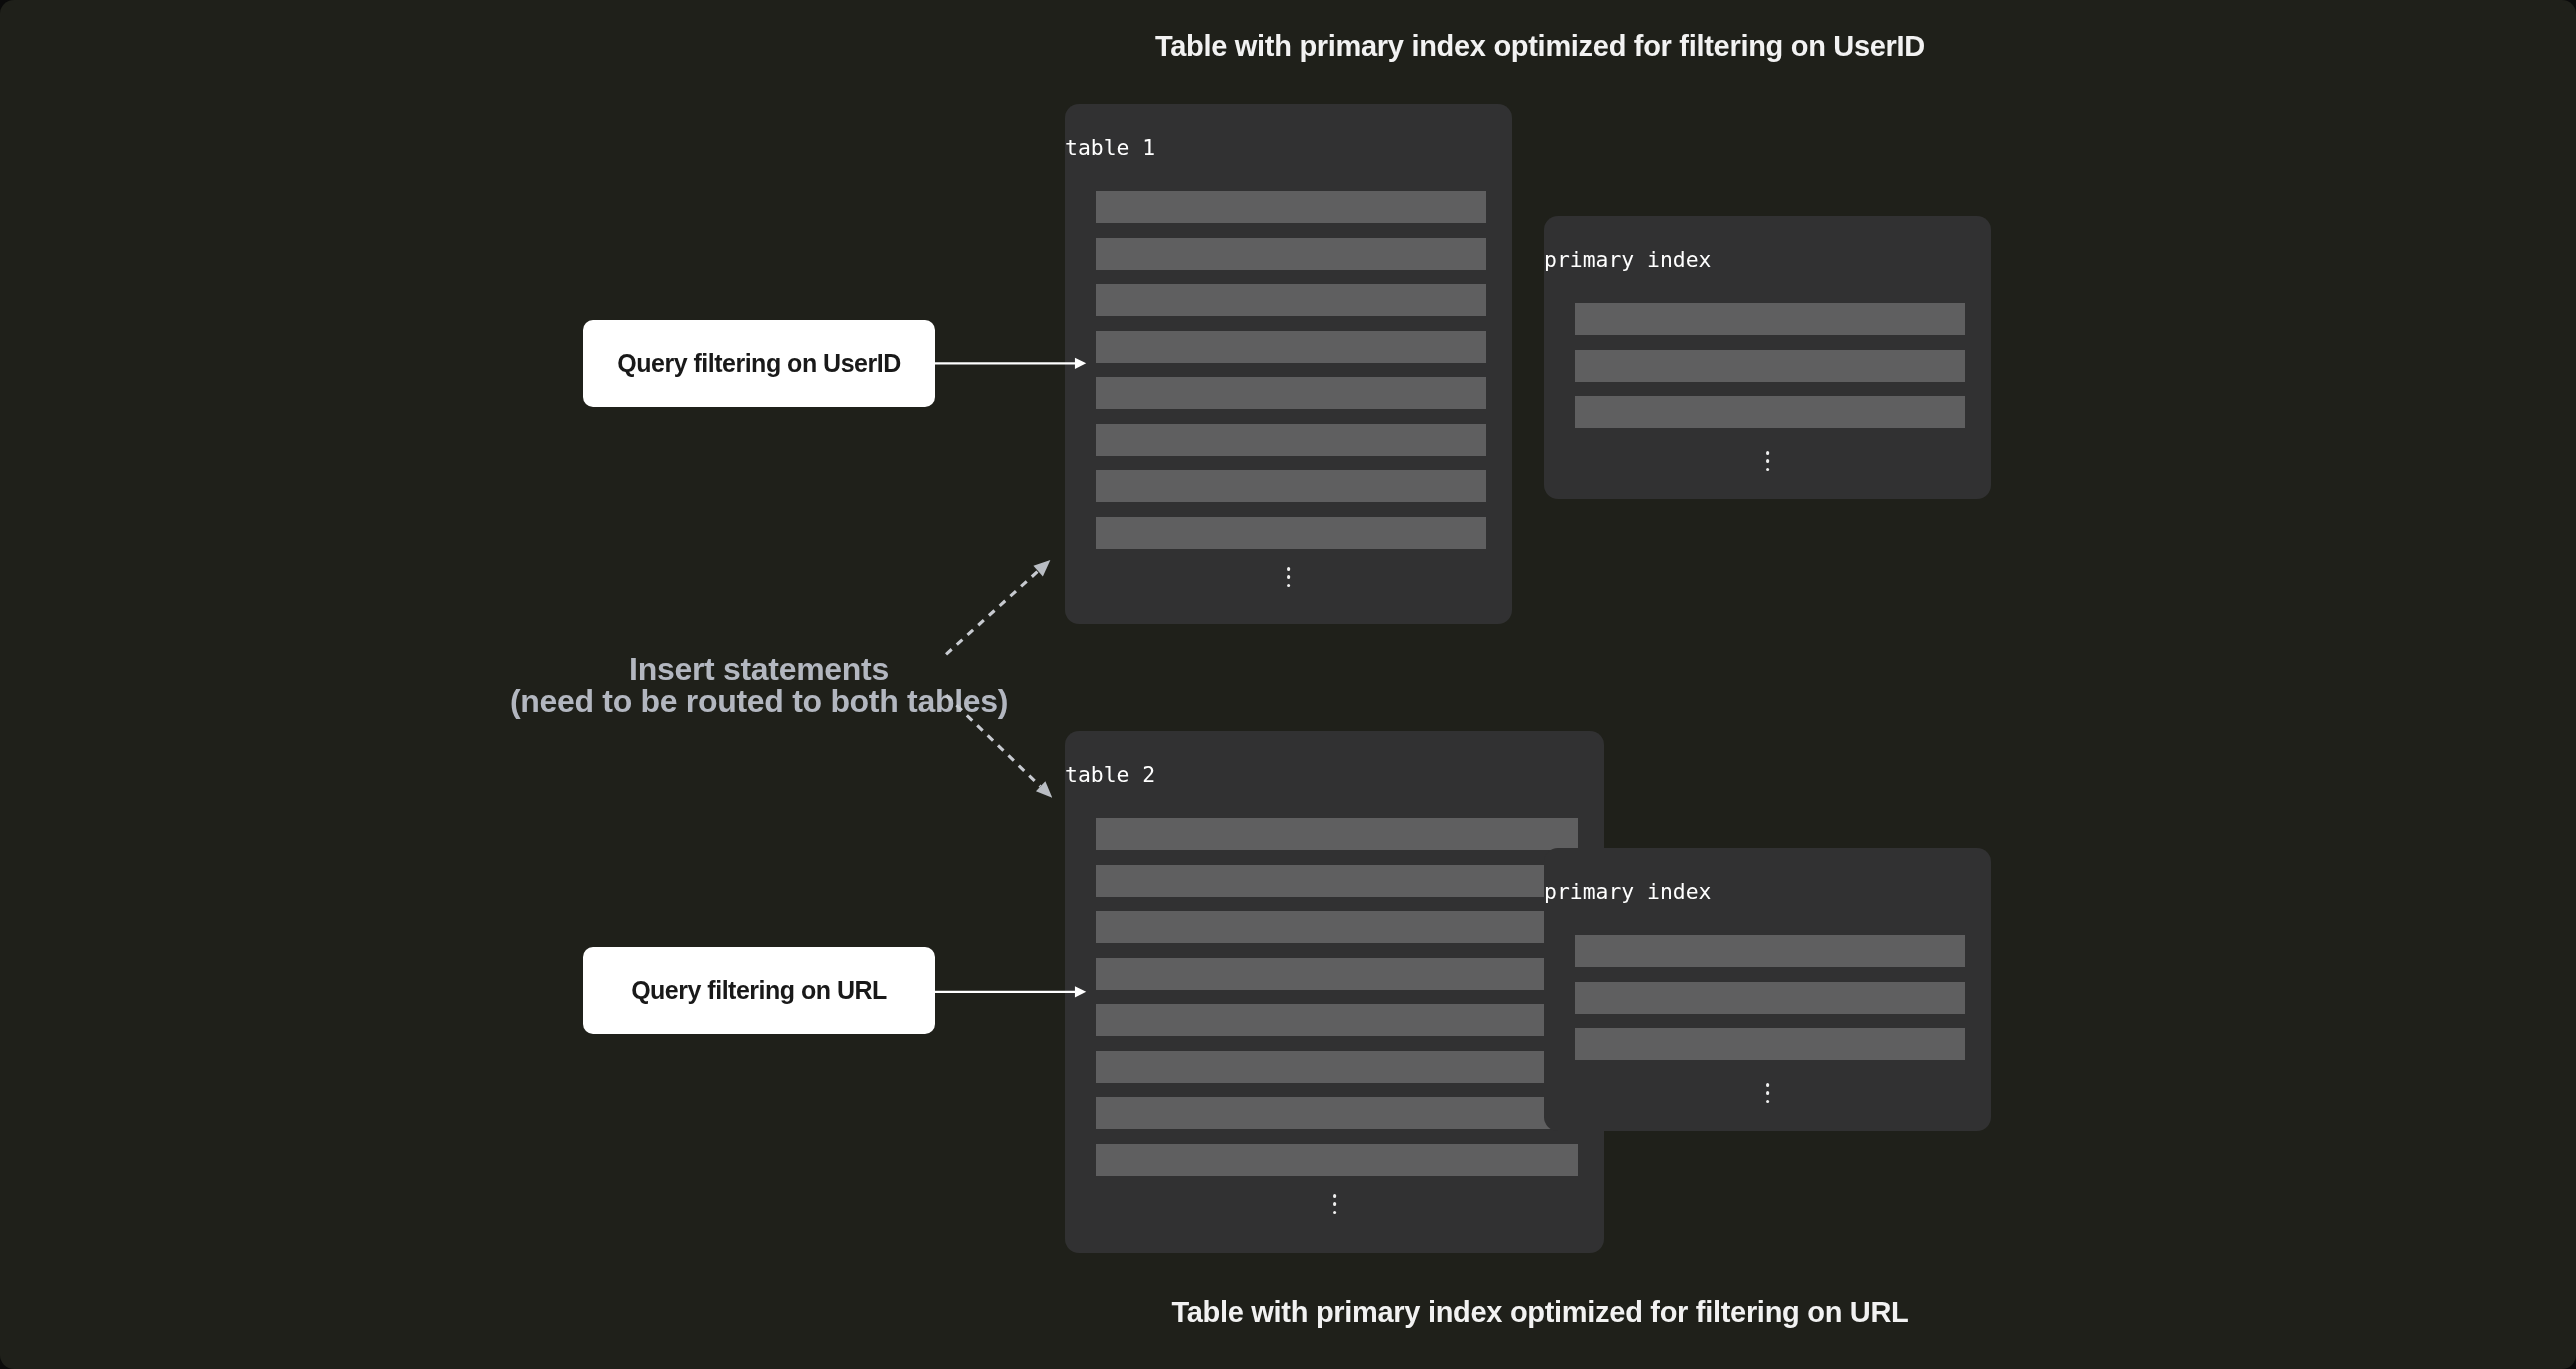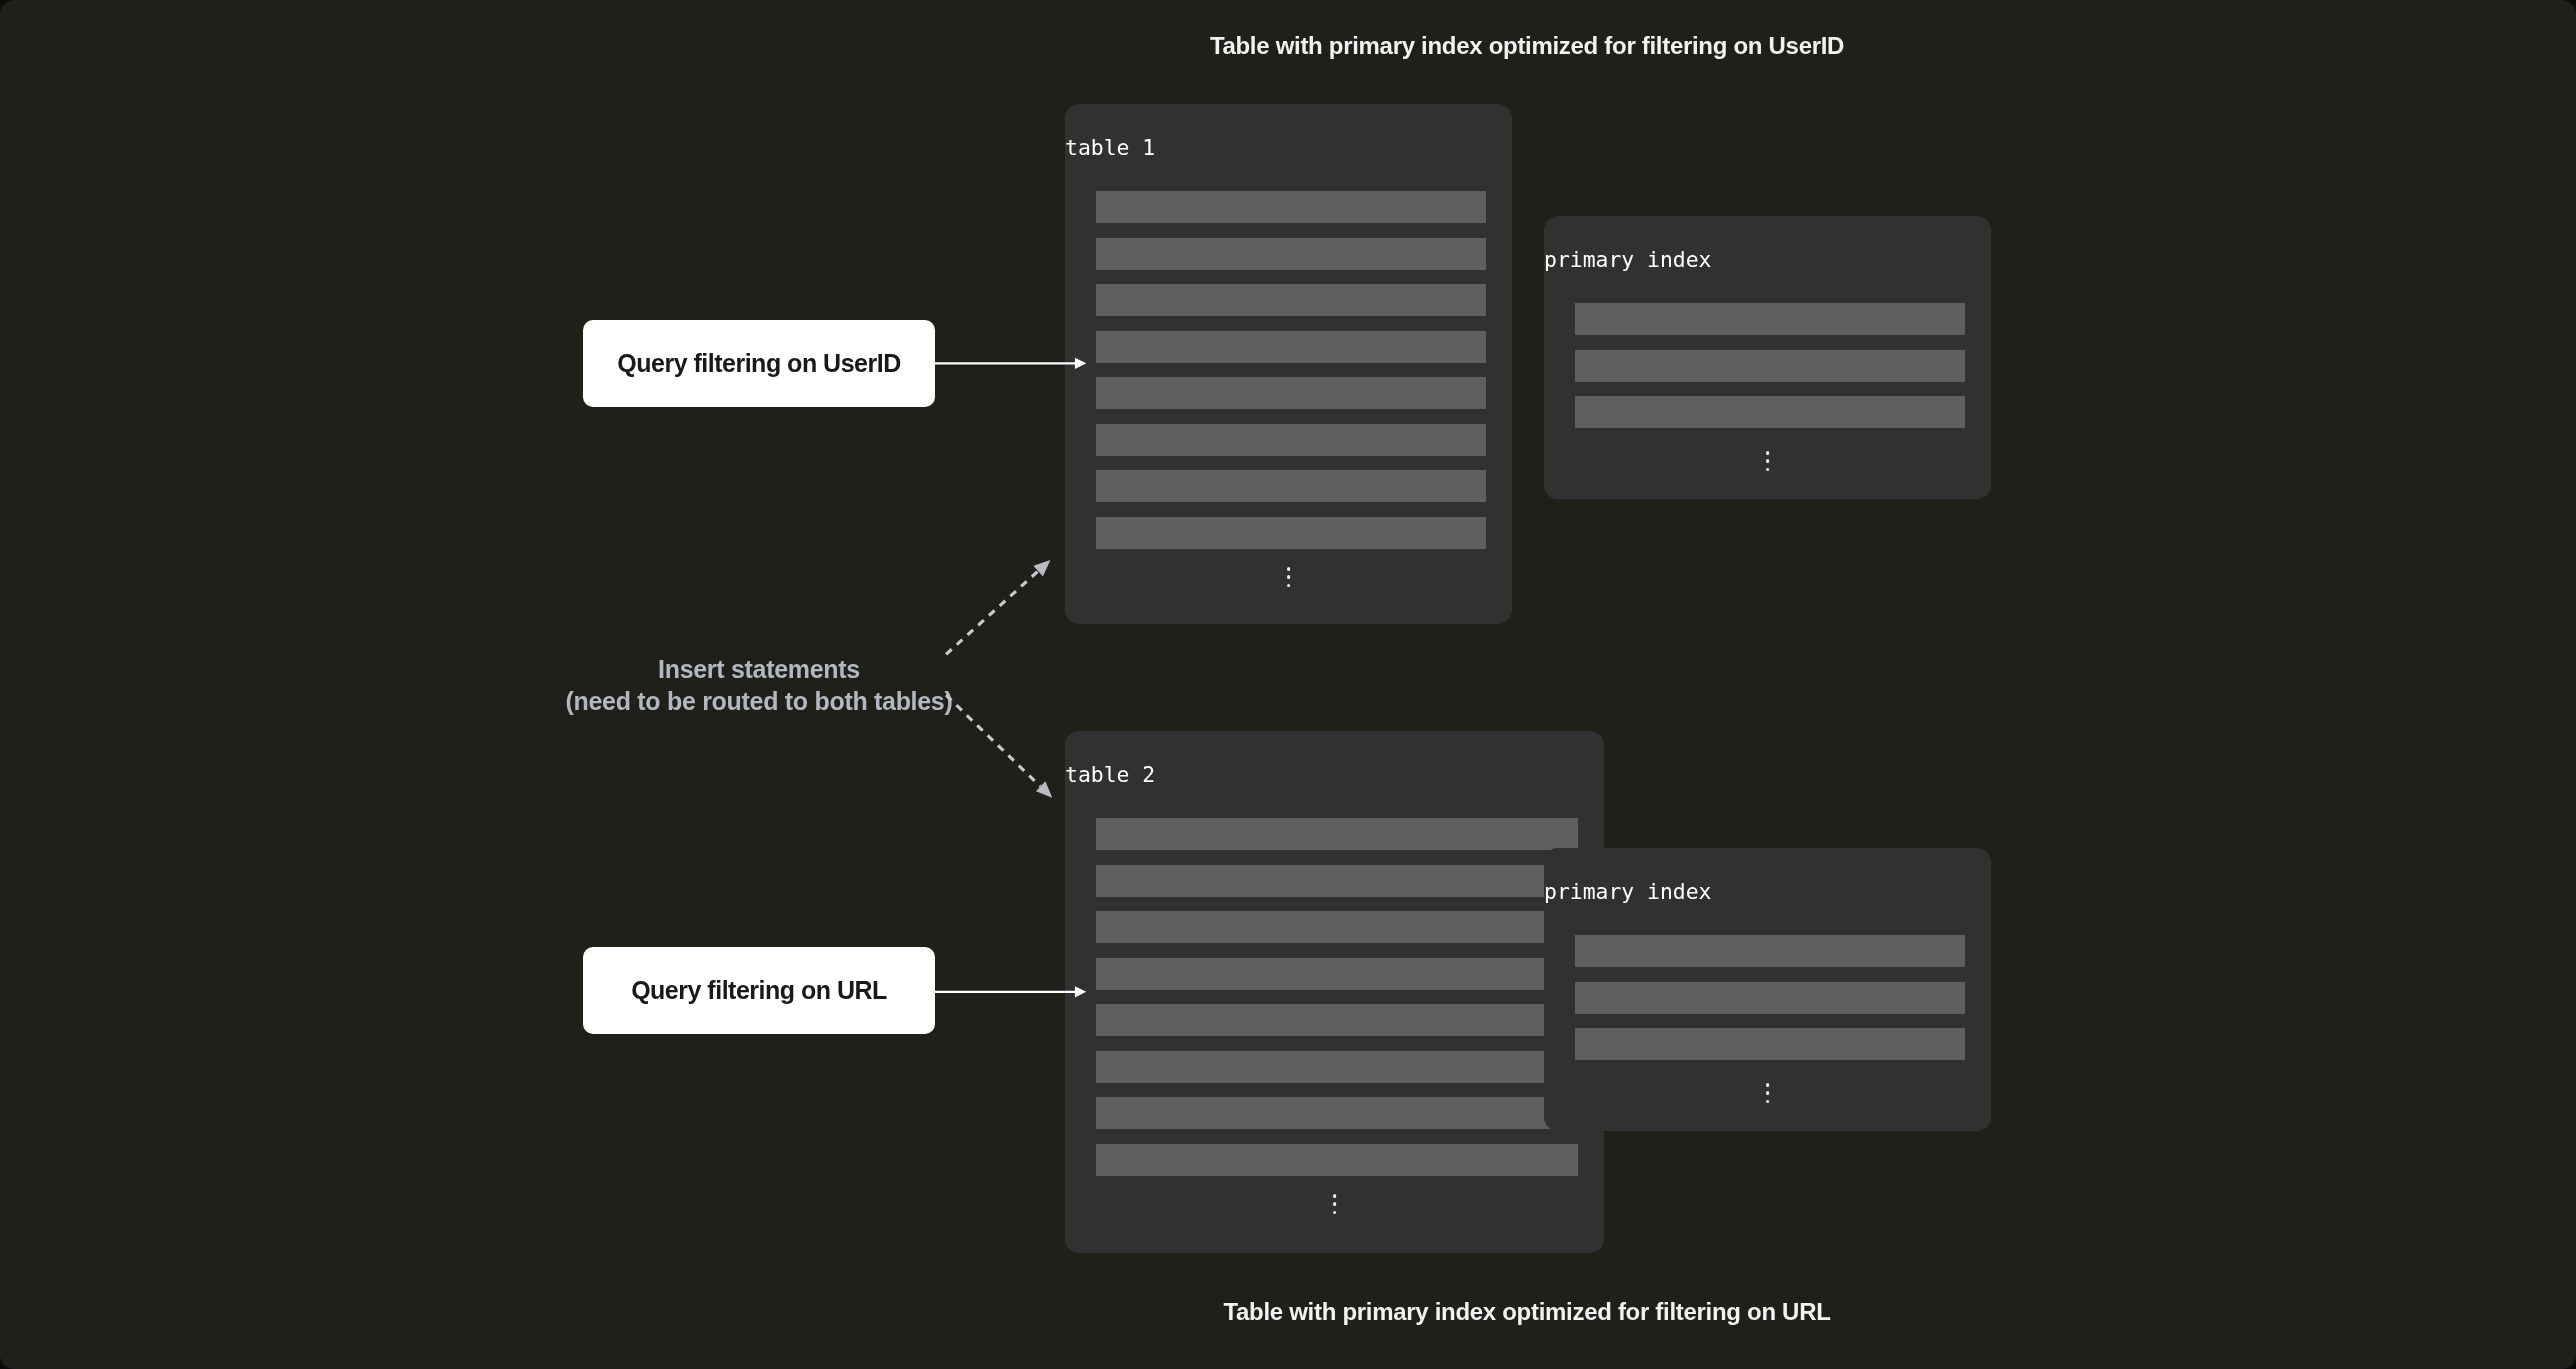--- a/index.html
+++ b/index.html
@@ -13,22 +13,22 @@
   .page {
     position: absolute; inset: 0;
     background: var(--background, #1F201A);
     border-radius: 14px;
     overflow: hidden;
   }
   .caption {
     position: absolute;
     transform: translateX(-50%);
     color: var(--caption, #F2F2F2);
-    font-size: 24px; font-weight: 700; letter-spacing: -0.3px;
-    white-space: nowrap; line-height: 30px;
+    font-size: 29px; font-weight: 700; letter-spacing: -0.3px;
+    white-space: nowrap; line-height: 30px; margin-left: 13px;
   }
   .caption.top    { left: 1527px; top: 31px; }
   .caption.bottom { left: 1527px; top: 1297px; }
 
   .panel {
     position: absolute;
     background: var(--panel, #313132);
     border-radius: 14px;
   }
   .panel.table1 { left: 1065px; top: 104px;  width: 447px; height: 520px; }
@@ -65,21 +65,21 @@
     white-space: nowrap;
   }
   .query-label.userid { top: 320px; }
   .query-label.url    { top: 947px; }
 
   .note {
     position: absolute; left: 759px; top: 653px;
     transform: translateX(-50%);
     text-align: center;
     color: var(--note, #B3B7C0);
-    font-size: 25px; font-weight: 700; letter-spacing: -0.3px;
+    font-size: 32px; font-weight: 700; letter-spacing: -0.3px;
     line-height: 32px; white-space: nowrap;
   }
 
   svg.overlay { position: absolute; inset: 0; pointer-events: none; }
 </style>
 </head>
 <body>
 
 <div class="page">
 

